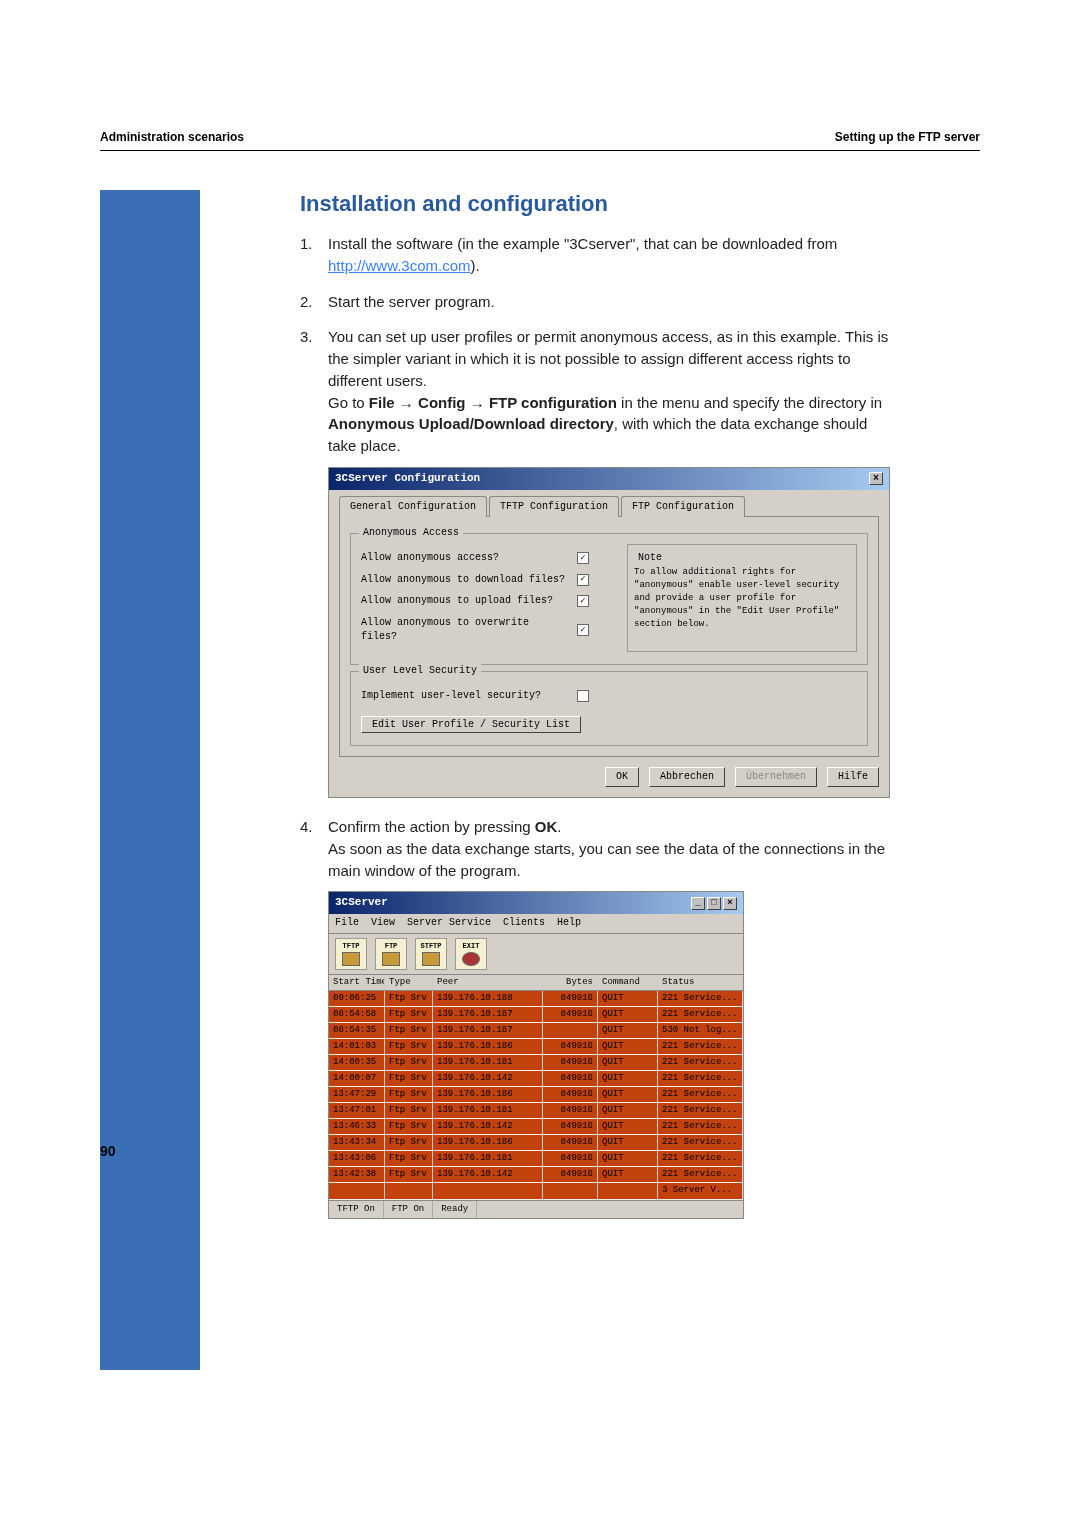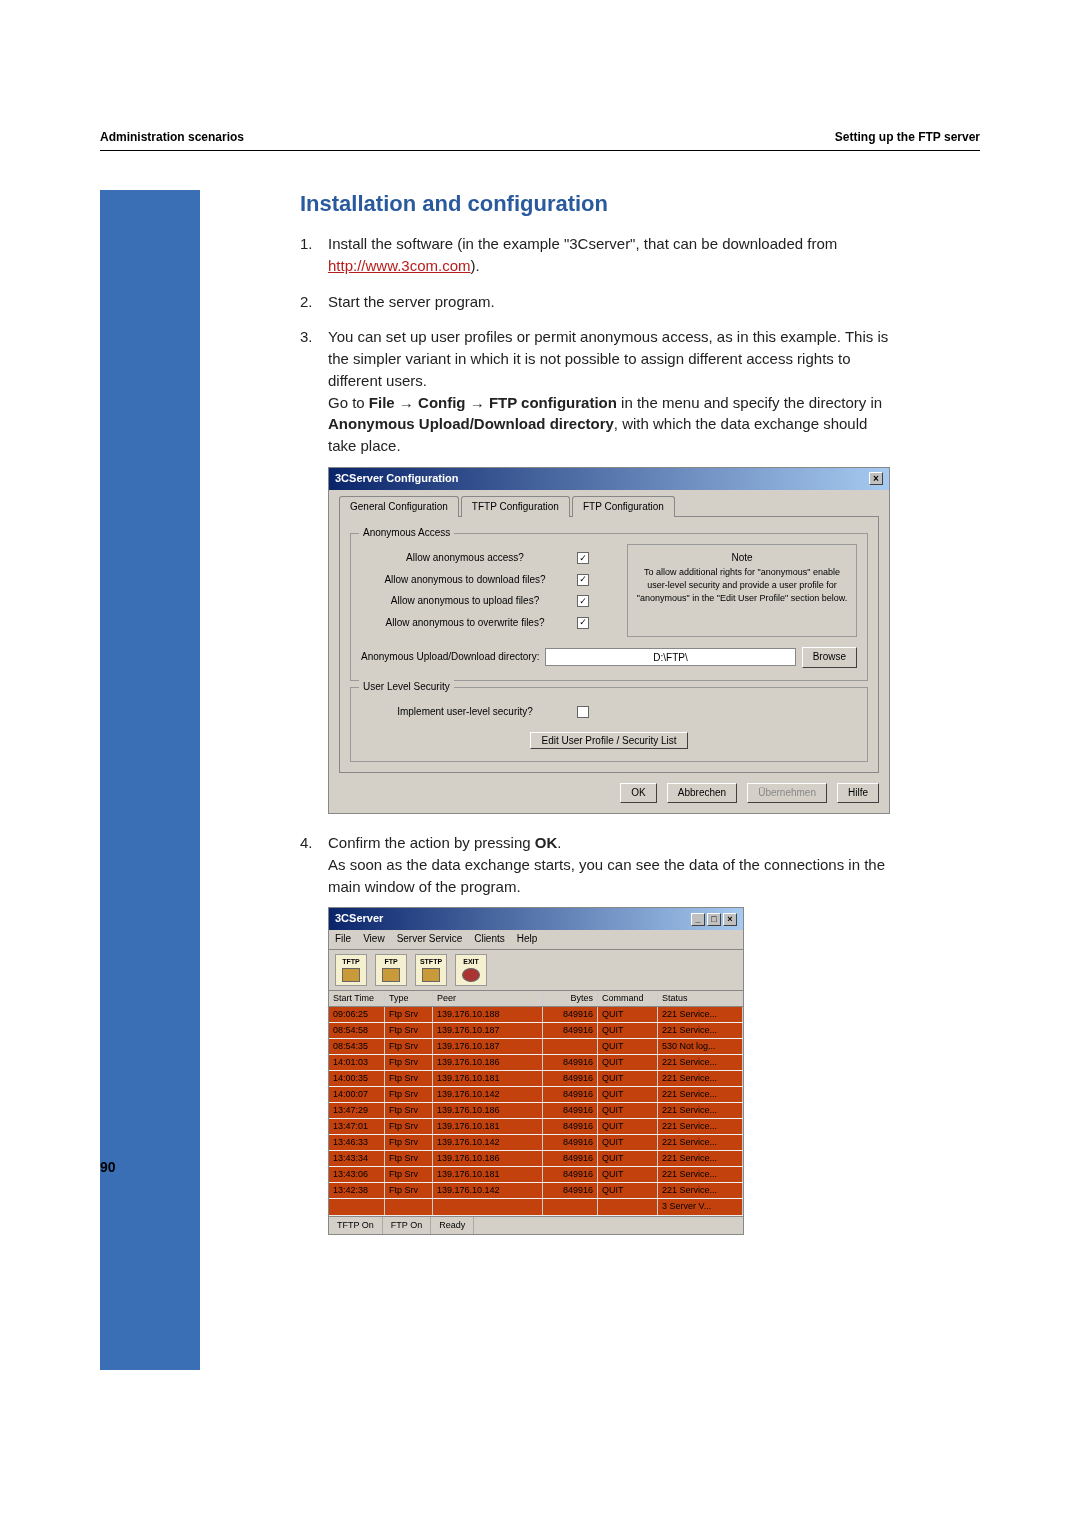--- a/index.html
+++ b/index.html
@@ -51,28 +51,28 @@
     padding-left: 28px;
     position: relative;
     color: #222;
   }
   .step::before {
     content: counter(step) ".";
     position: absolute;
     left: 0;
     top: 0;
   }
-  a.link { color: #b91c1c; text-decoration: underline; text-align: right; }
+  a.link { color: #3b82f6; text-decoration: underline; text-align: right; }
   .bold { font-weight: bold; }
   .step-sub { display: block; }
   .screenshot-box {
     margin: 10px 0 18px 0;
     border: 1px solid #888;
     background: #eaeaea;
-    font-family: Liberation Sans, sans-serif;
+    font-family: Liberation Mono, monospace;
     font-size: 10px;
     color: #000;
   }
   .titlebar {
     background: linear-gradient(to right, #0a246a, #a6caf0);
     color: #fff;
     font-weight: bold;
     padding: 3px 6px;
     font-size: 11px;
     display: flex;
@@ -86,21 +86,21 @@
   }
   .dlg-body { padding: 6px 10px 10px 10px; background: #d4d0c8; }
   .tabs { display: flex; gap: 2px; margin-bottom: -1px; }
   .tab {
     border: 1px solid #888; border-bottom: none;
     background: #d4d0c8; padding: 3px 10px; font-size: 10px;
     border-top-left-radius: 3px; border-top-right-radius: 3px;
   }
   .tab.active { background: #d4d0c8; position: relative; z-index: 2; }
   .tab-panel { border: 1px solid #888; background: #d4d0c8; padding: 10px; }
-  .groupbox { border: 1px solid #999; padding: 10px 10px 12px 10px; margin-top: 6px; position: relative; text-align: center; }
+  .groupbox { border: 1px solid #999; padding: 10px 10px 12px 10px; margin-top: 6px; position: relative; }
   .groupbox-title { position: absolute; top: -8px; left: 8px; background: #d4d0c8; padding: 0 4px; font-size: 10px; }
   .opt-row { display: flex; align-items: center; gap: 8px; margin: 7px 0; font-size: 10px; }
   .opt-row .lbl { width: 208px; }
   .chk { width: 12px; height: 12px; border: 1px solid #666; background: #fff; display: inline-flex; align-items:center; justify-content:center; font-size:9px; line-height:9px; }
   .note-box { border: 1px solid #999; padding: 6px; font-size: 9px; width: 230px; }
   .anon-row { display: flex; gap: 20px; }
   .anon-left { flex: 1; }
   .dir-row { display: flex; align-items: center; gap: 6px; margin-top: 10px; font-size: 10px; }
   .txtfield { background: #fff; border: 1px solid #888; padding: 2px 4px; flex: 1; font-size: 10px; height: 18px; }
   .btn { background: #d4d0c8; border: 1px solid #fff; border-right-color:#404040; border-bottom-color:#404040; padding: 2px 10px; font-size: 10px; }
@@ -184,25 +184,20 @@
                     <div class="opt-row">
                         <span class="lbl">Allow anonymous to overwrite files?</span>
                         <span class="chk">✓</span>
                       </div>
                   </div>
                   <div class="note-box">
                     <div class="groupbox-title" style="position:static;">Note</div>
                     <div>To allow additional rights for "anonymous" enable user-level security and provide a user profile for "anonymous" in the "Edit User Profile" section below.</div>
                   </div>
                 </div>
-                <div class="dir-row">
-                  <span>Anonymous Upload/Download directory:</span>
-                  <span class="txtfield">D:\FTP\</span>
-                  <span class="btn">Browse</span>
-                </div>
               </div>
 
               <div class="groupbox">
                 <span class="groupbox-title">User Level Security</span>
                 <div class="opt-row">
                     <span class="lbl">Implement user-level security?</span>
                     <span class="chk"></span>
                   </div>
                 <div style="margin-top:15px;"><span class="btn">Edit User Profile / Security List</span></div>
               </div>

